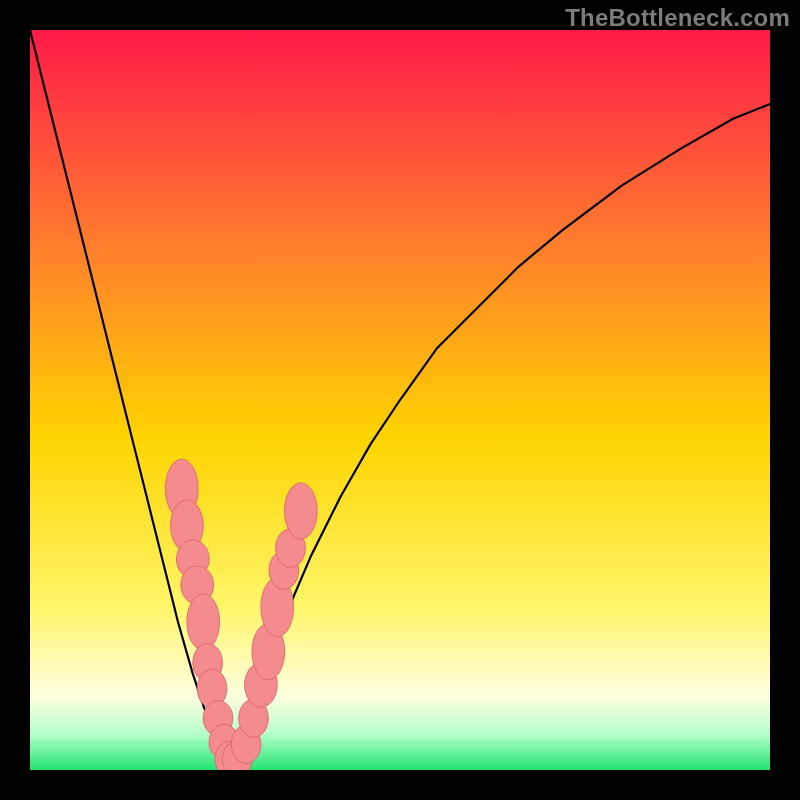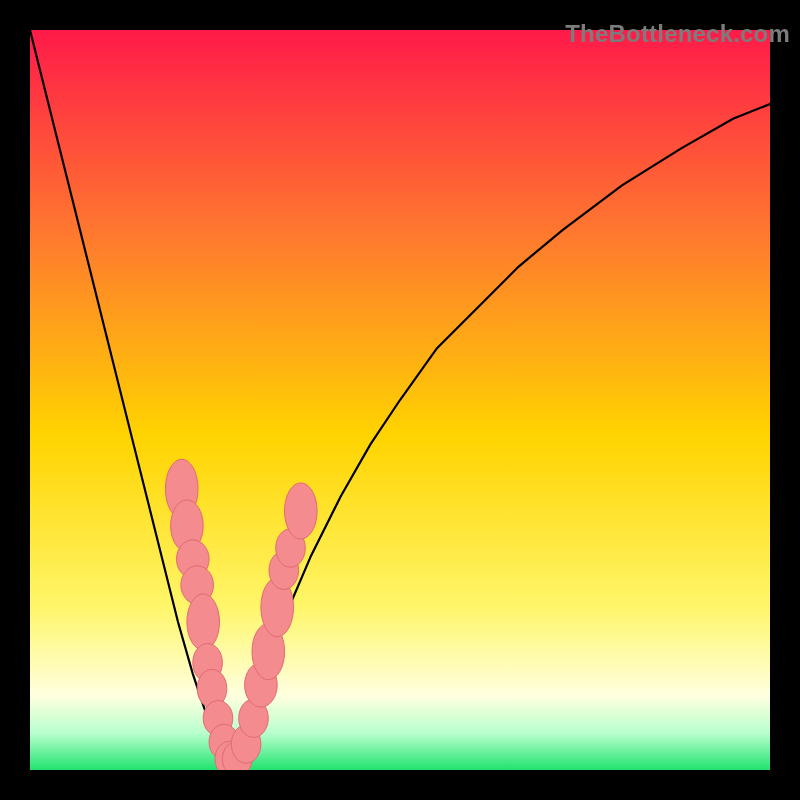--- a/index.html
+++ b/index.html
@@ -26,21 +26,20 @@
   }
   .watermark {
     position: absolute;
     top: 4px;
     right: 10px;
     color: #7c7c7c;
     font-size: 24px;
     font-weight: 600;
     letter-spacing: 0.2px;
     user-select: none;
-    margin-top: 16px;
   }
   svg { display: block; }
 </style>
 </head>
 <body>
 
 <div class="frame">
   <div class="plot">
     <svg viewBox="0 0 740 740" width="740" height="740" preserveAspectRatio="none">
       <defs>

